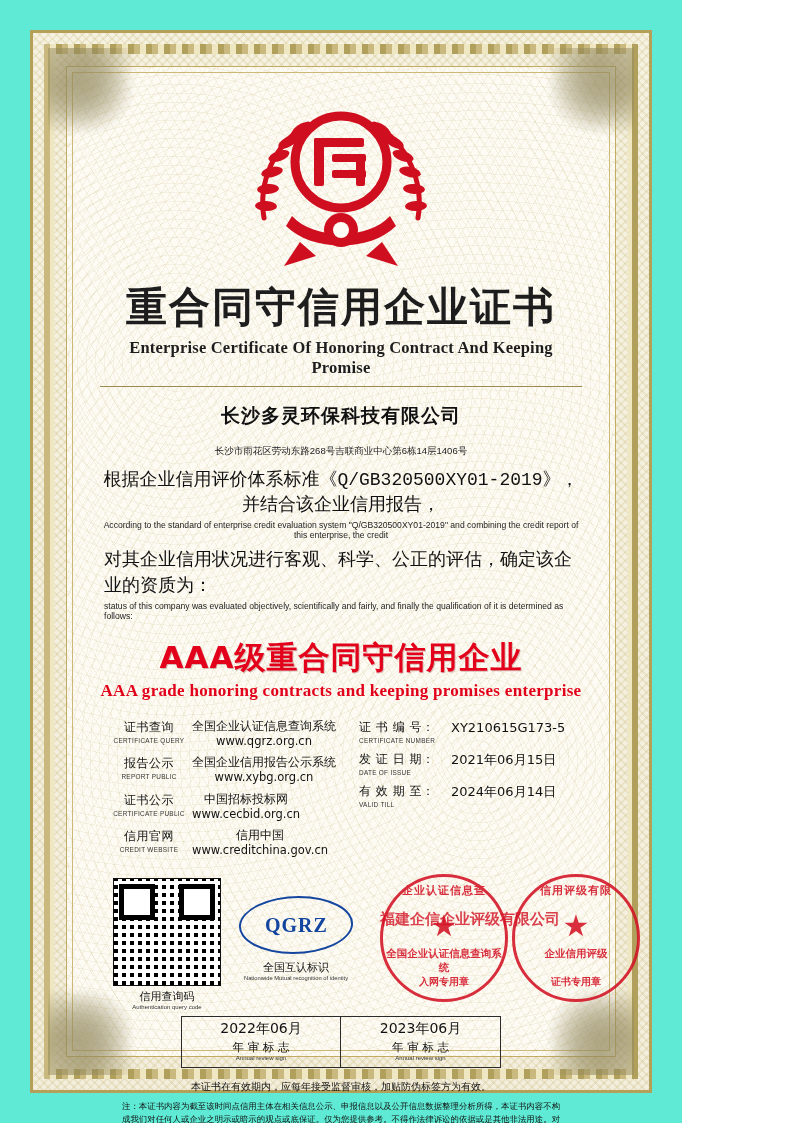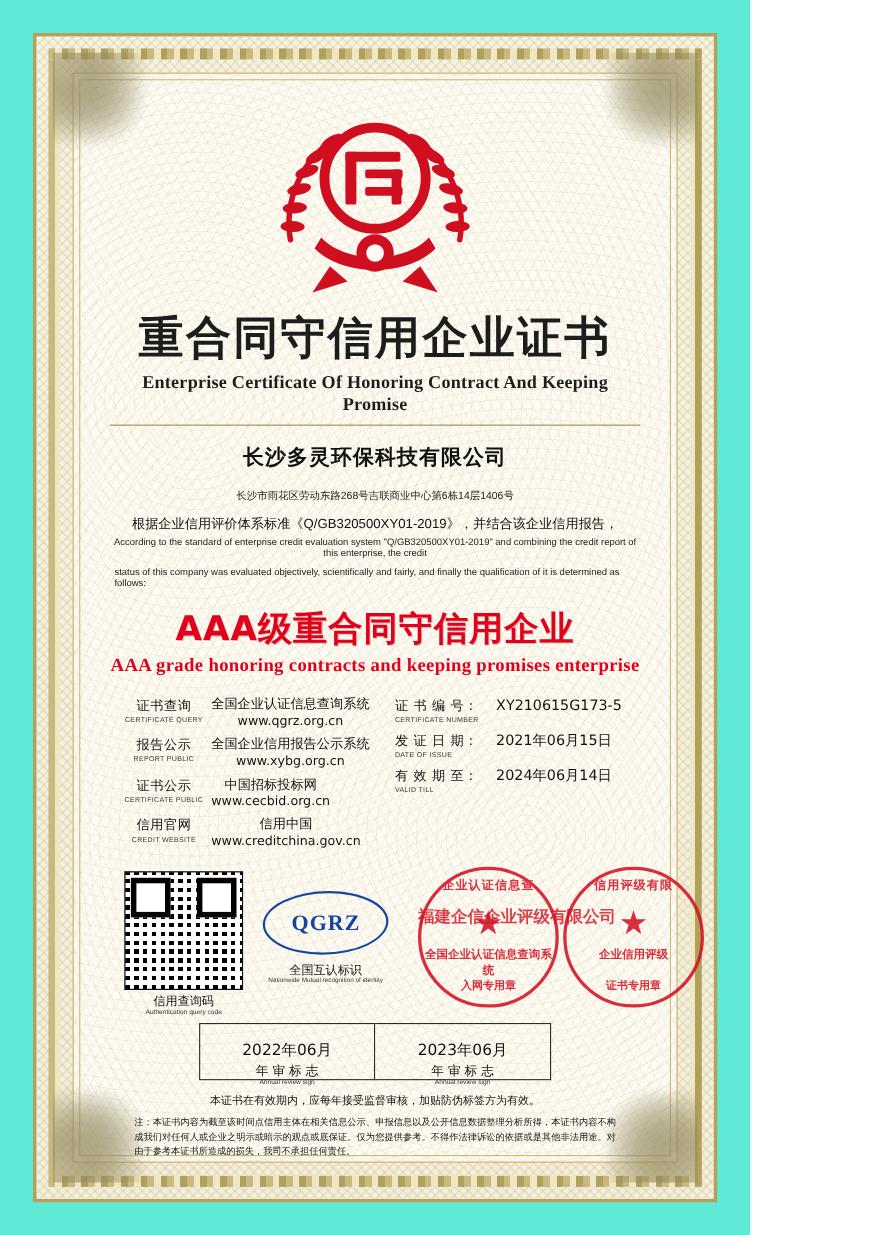--- a/index.html
+++ b/index.html
@@ -116,24 +116,24 @@
     text-align:center;
     font-size:9.5px;
     color:#222;
     margin-top:16px;
   }
   .para{
     margin-top:10px;
   }
   .para .cn{
     text-align:center;
-    font-size:12px;
+    font-size:18px;
     color:#111;
     line-height:1.4;
-    font-family:Liberation Sans, sans-serif;
+    font-family:Liberation Mono, monospace;
   }
   .para .en{
     text-align:center;
     font-size:8.6px;
     color:#222;
     margin-top:2px;
     font-family:"Liberation Sans",sans-serif;
   }
   .para2{margin-top:8px;}
   .para2 .cn{text-align:left;padding-left:4px;}
@@ -249,21 +249,21 @@
     color:#d31224;font-weight:bold;font-size:15px;opacity:.8;
     font-family:"DejaVu Sans","Liberation Sans",sans-serif;
   }
 
   
   .review{
     display:flex;justify-content:center;margin-top:6px;
   }
   .rbox{
     width:160px;height:52px;border:1px solid #2b2b2b;
-    text-align:center;box-sizing:border-box;padding-top:15px;
+    text-align:center;box-sizing:border-box;padding-top:3px;
   }
   .rbox + .rbox{border-left:none;}
   .rbox .y{font-size:14px;color:#111;font-family:"DejaVu Sans","Liberation Sans",sans-serif;}
   .rbox .t{font-size:11.5px;color:#111;font-family:"DejaVu Sans","Liberation Sans",sans-serif;margin-top:2px;}
   .rbox .e{font-size:6px;color:#333;}
 
   
   .foot-note{
     text-align:center;font-size:10px;color:#111;margin-top:12px;
     font-family:"DejaVu Sans","Liberation Sans",sans-serif;
@@ -336,20 +336,21 @@
     <div class="title-rule"></div>
 
     <div class="company">长沙多灵环保科技有限公司</div>
     <div class="address">长沙市雨花区劳动东路268号吉联商业中心第6栋14层1406号</div>
 
     <div class="para">
       <div class="cn">根据企业信用评价体系标准《Q/GB320500XY01-2019》，并结合该企业信用报告，</div>
       <div class="en">According to the standard of enterprise credit evaluation system "Q/GB320500XY01-2019" and combining the credit report of this enterprise, the credit</div>
     </div>
     <div class="para para2">
+      <div class="cn">对其企业信用状况进行客观、科学、公正的评估，确定该企业的资质为：</div>
       <div class="en">status of this company was evaluated objectively, scientifically and fairly, and finally the qualification of it is determined as follows:</div>
     </div>
 
     <div class="grade-cn">AAA级重合同守信用企业</div>
     <div class="grade-en">AAA grade honoring contracts and keeping promises enterprise</div>
 
     <div class="info">
       <div class="info-left">
 
         <div class="irow">

